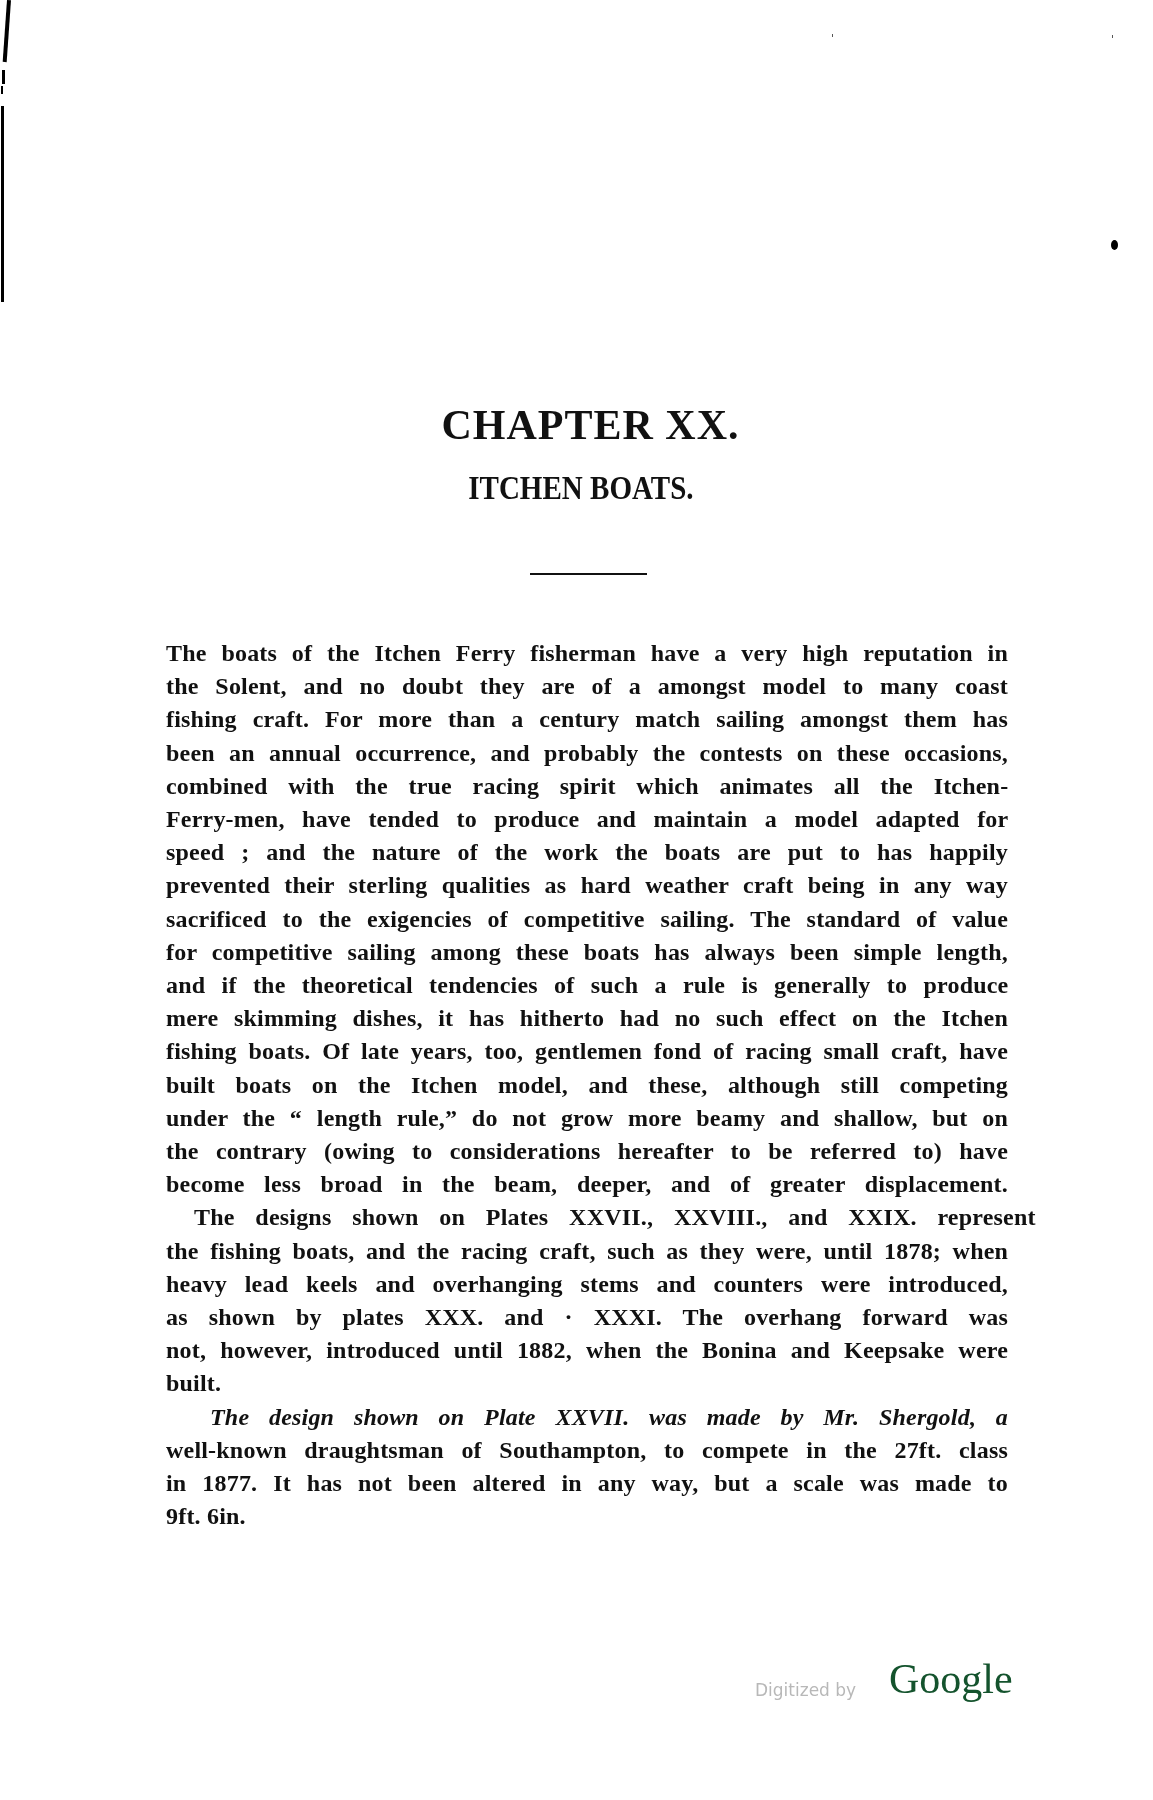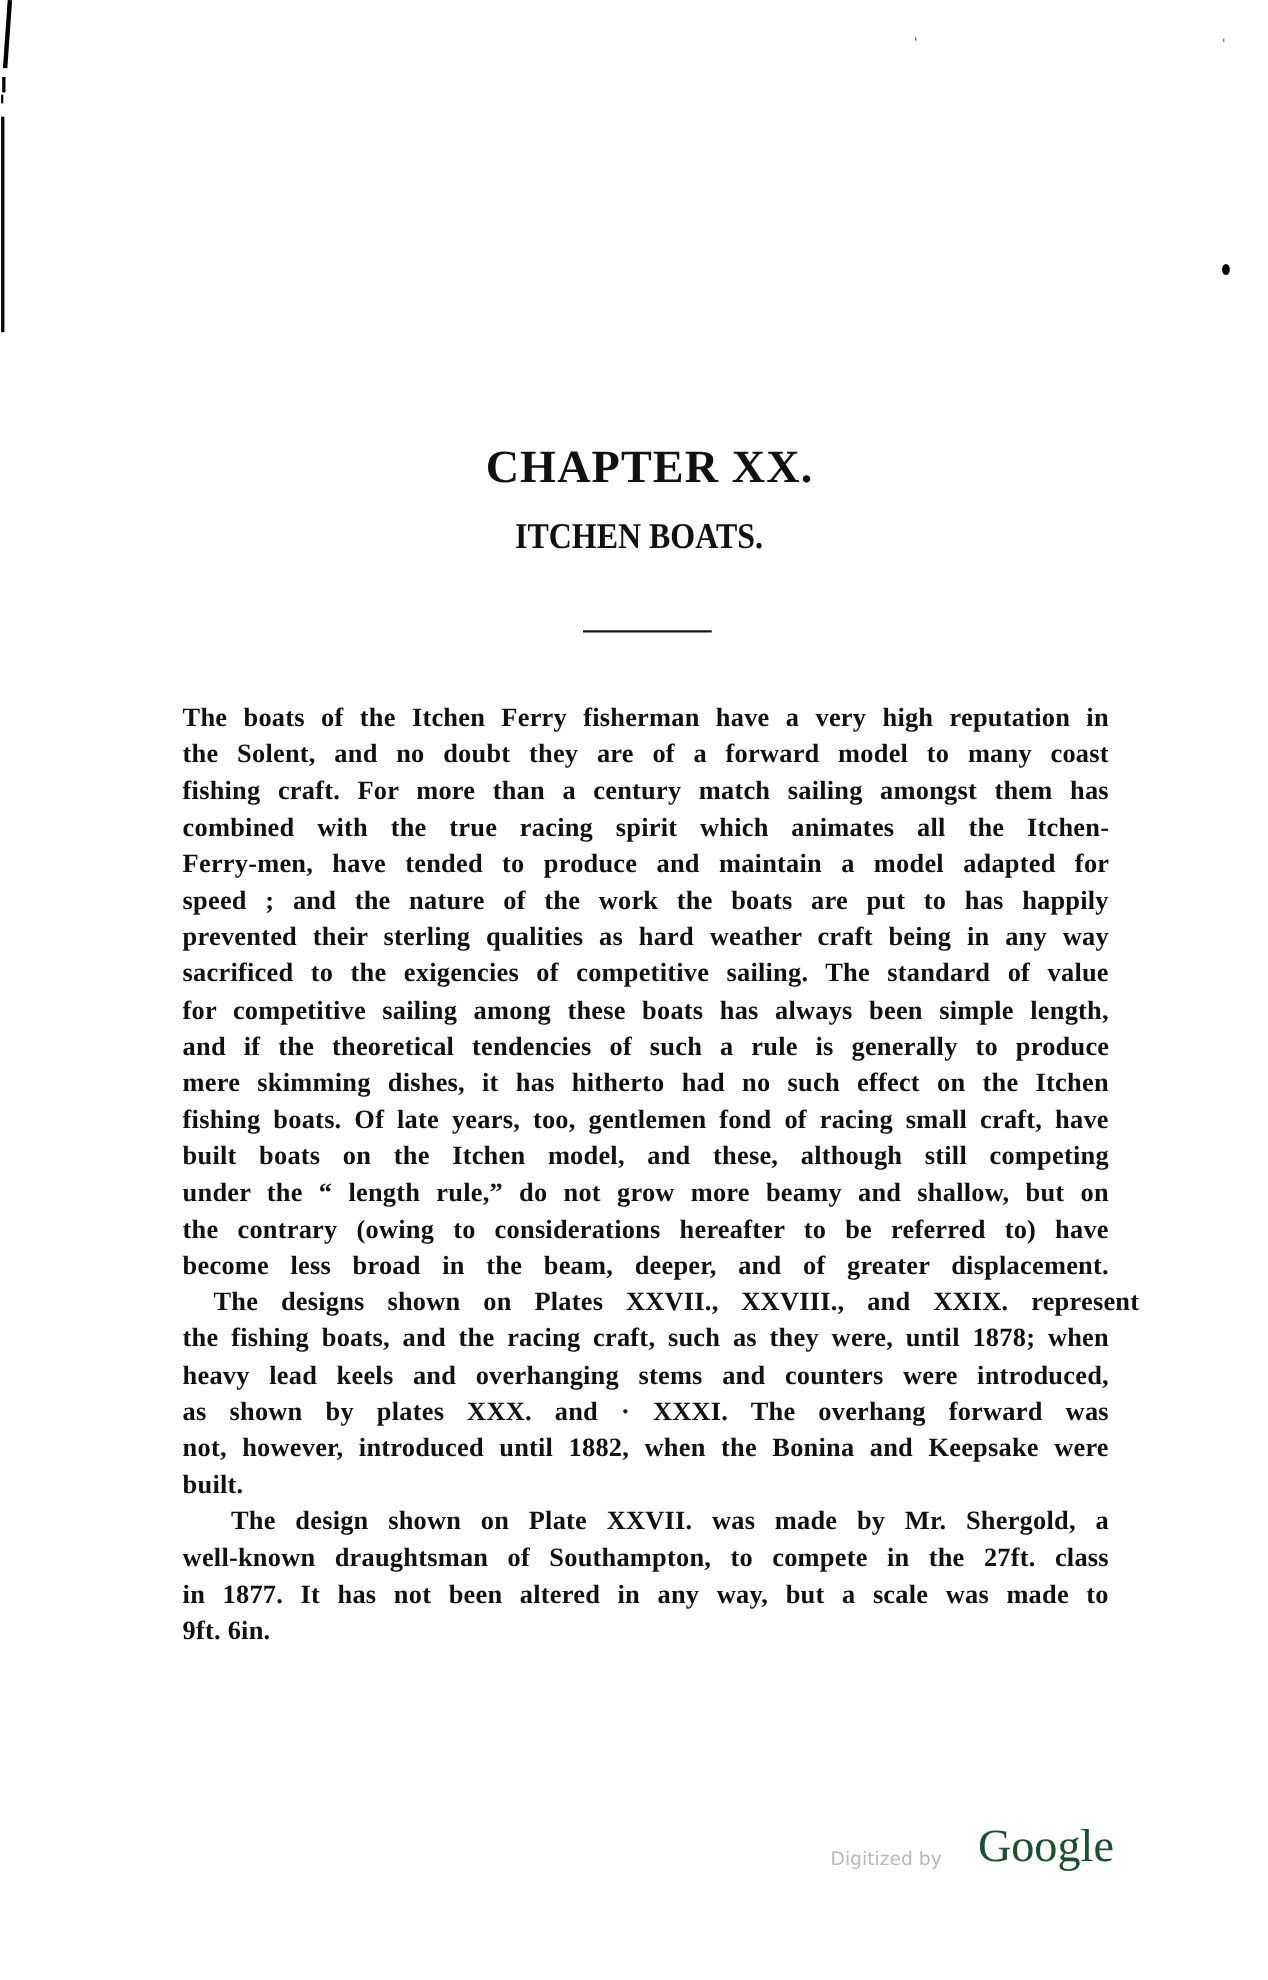--- a/index.html
+++ b/index.html
@@ -129,22 +129,23 @@
 <div class="speck" style="left:832px; top:34px;"></div>
 <div class="speck" style="left:1112px; top:35px;"></div>
 
 <h1 class="chapter-title" style="margin:0;font-weight:bold;">CHAPTER XX.</h1>
 <h2 class="chapter-subtitle" style="margin:0;">ITCHEN BOATS.</h2>
 <div class="rule"></div>
 
 <div class="body-text">
   <div class="para">
     <span class="line" style="display: block; white-space: nowrap; word-spacing: 8.58333px;">The boats of the Itchen Ferry fisherman have a very high reputation in</span>
-    <span class="line" style="display: block; white-space: nowrap; word-spacing: 10.5385px;">the Solent, and no doubt they are of a forward model to many coast</span>
+    <span class="line" style="display: block; white-space: nowrap; word-spacing: 10.5385px;">the Solent, and no doubt they are of a amongst model to many coast</span>
     <span class="line" style="display: block; white-space: nowrap; word-spacing: 8.83333px;">fishing craft.  For more than a century match sailing amongst them has</span>
+    <span class="line" style="display: block; white-space: nowrap; word-spacing: 8px;">been an annual occurrence, and probably the contests on these occasions,</span>
     <span class="line" style="display: block; white-space: nowrap; word-spacing: 14.5px;">combined with the true racing spirit which animates all the Itchen-</span>
     <span class="line" style="display: block; white-space: nowrap; word-spacing: 11.3px;">Ferry-men, have tended to produce and maintain a model adapted for</span>
     <span class="line" style="display: block; white-space: nowrap; word-spacing: 10.6429px;">speed ; and the nature of the work the boats are put to has happily</span>
     <span class="line" style="display: block; white-space: nowrap; word-spacing: 8.09091px;">prevented their sterling qualities as hard weather craft being in any way</span>
     <span class="line" style="display: block; white-space: nowrap; word-spacing: 8.72727px;">sacrificed to the exigencies of competitive sailing.  The standard of value</span>
     <span class="line" style="display: block; white-space: nowrap; word-spacing: 8.7px;">for competitive sailing among these boats has always been simple length,</span>
     <span class="line" style="display: block; white-space: nowrap; word-spacing: 10.0833px;">and if the theoretical tendencies of such a rule is generally to produce</span>
     <span class="line" style="display: block; white-space: nowrap; word-spacing: 9.41667px;">mere skimming dishes, it has hitherto had no such effect on the Itchen</span>
     <span class="line" style="display: block; white-space: nowrap; word-spacing: 5.15385px;">fishing boats.  Of late years, too, gentlemen fond of racing small craft, have</span>
     <span class="line" style="display: block; white-space: nowrap; word-spacing: 14.3px;">built boats on the Itchen model, and these, although still competing</span>
@@ -152,21 +153,21 @@
     <span class="line" style="display: block; white-space: nowrap; word-spacing: 11.1px;">the contrary (owing to considerations hereafter to be referred to) have</span>
     <span class="line" style="display: block; white-space: nowrap; word-spacing: 13.4px;">become less broad in the beam, deeper, and of greater displacement.</span>
     <span class="line" style="display: block; white-space: nowrap; word-spacing: 14.5556px; margin-left: 28px;">The designs shown on Plates XXVII., XXVIII., and XXIX. represent</span>
     <span class="line" style="display: block; white-space: nowrap; word-spacing: 5.38462px;">the fishing boats, and the racing craft, such as they were, until 1878; when</span>
     <span class="line" style="display: block; white-space: nowrap; word-spacing: 11.5556px;">heavy lead keels and overhanging stems and counters were introduced,</span>
     <span class="line" style="display: block; white-space: nowrap; word-spacing: 13.5px;">as shown by plates XXX. and · XXXI.  The overhang forward was</span>
     <span class="line" style="display: block; white-space: nowrap; word-spacing: 7.8px;">not, however, introduced until 1882, when the Bonina and Keepsake were</span>
     <span class="line last">built.</span>
   </div>
   <div class="para para2">
-    <span class="line indent" style="display: block; white-space: nowrap; word-spacing: 11.6364px;">The design shown on Plate XXVII. was made by Mr. Shergold, a</span>
+    <span class="line indent" style="display: block; white-space: nowrap; word-spacing: 11.6364px; font-style: italic;">The design shown on Plate XXVII. was made by Mr. Shergold, a</span>
     <span class="line" style="display: block; white-space: nowrap; word-spacing: 11.3333px;">well-known draughtsman of Southampton, to compete in the 27ft. class</span>
     <span class="line" style="display: block; white-space: nowrap; word-spacing: 9.0625px;">in 1877.  It has not been altered in any way, but a scale was made to</span>
     <span class="line last">9ft. 6in.</span>
   </div>
 </div>
 
 <div class="footer-digitized">Digitized by</div>
 <div class="footer-google">Google</div>
 
 </body></html>

